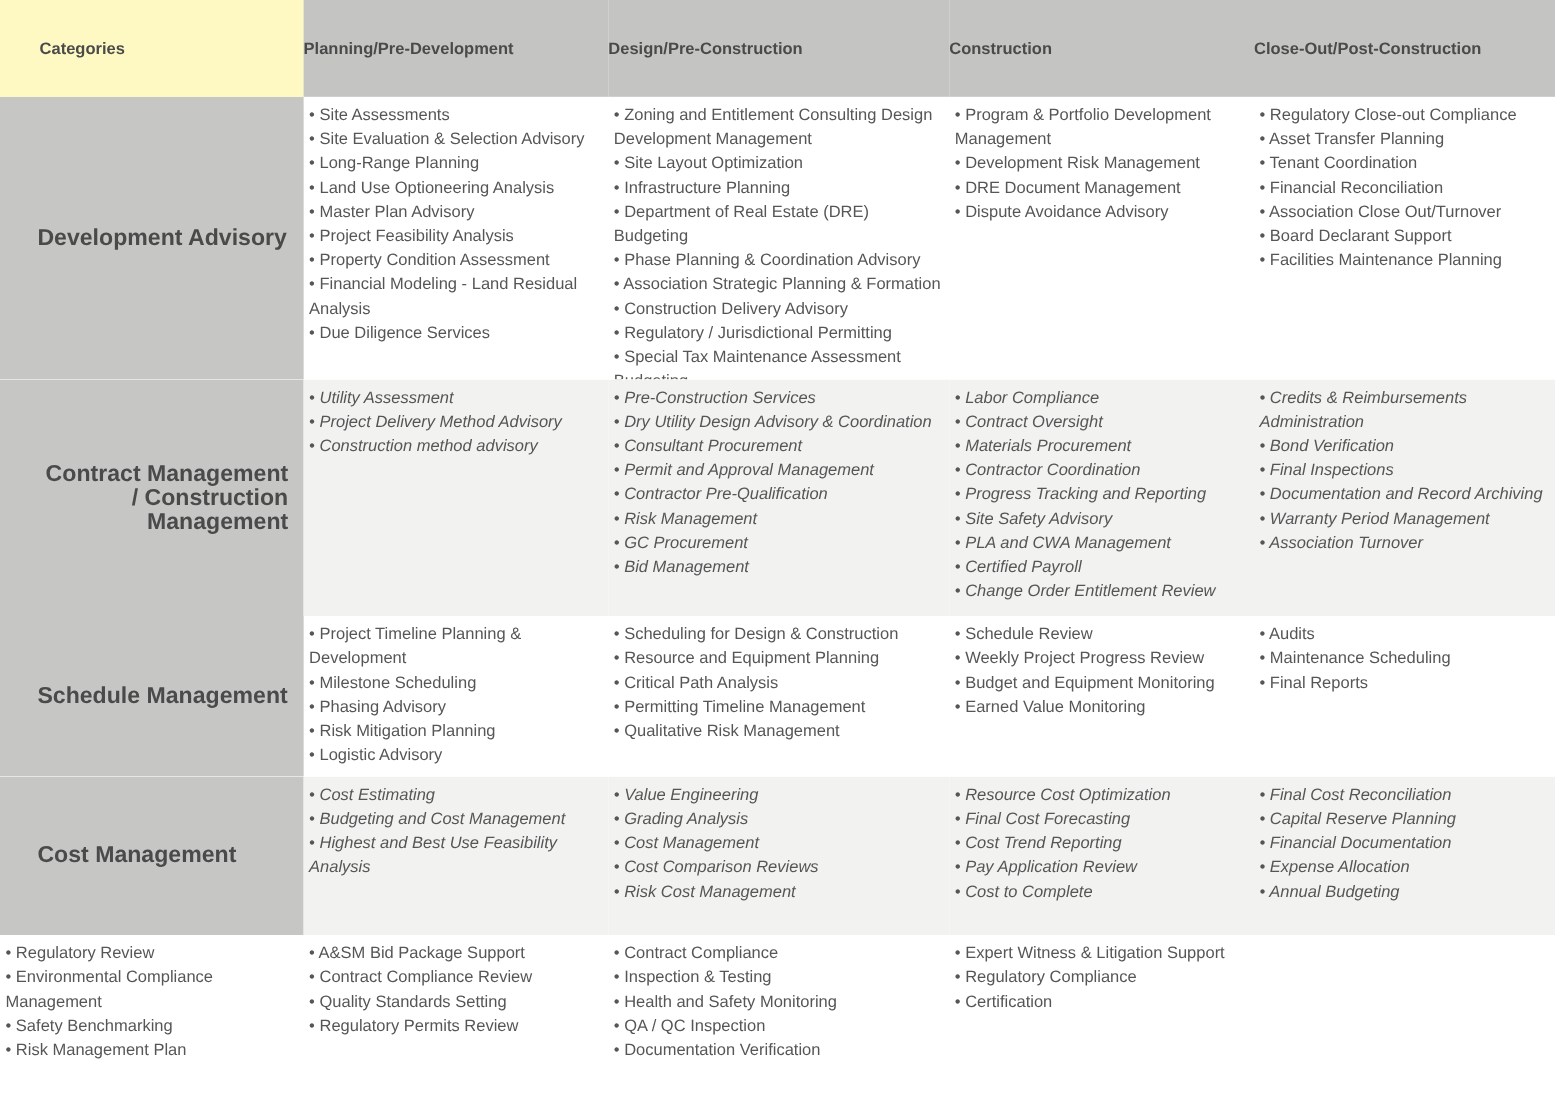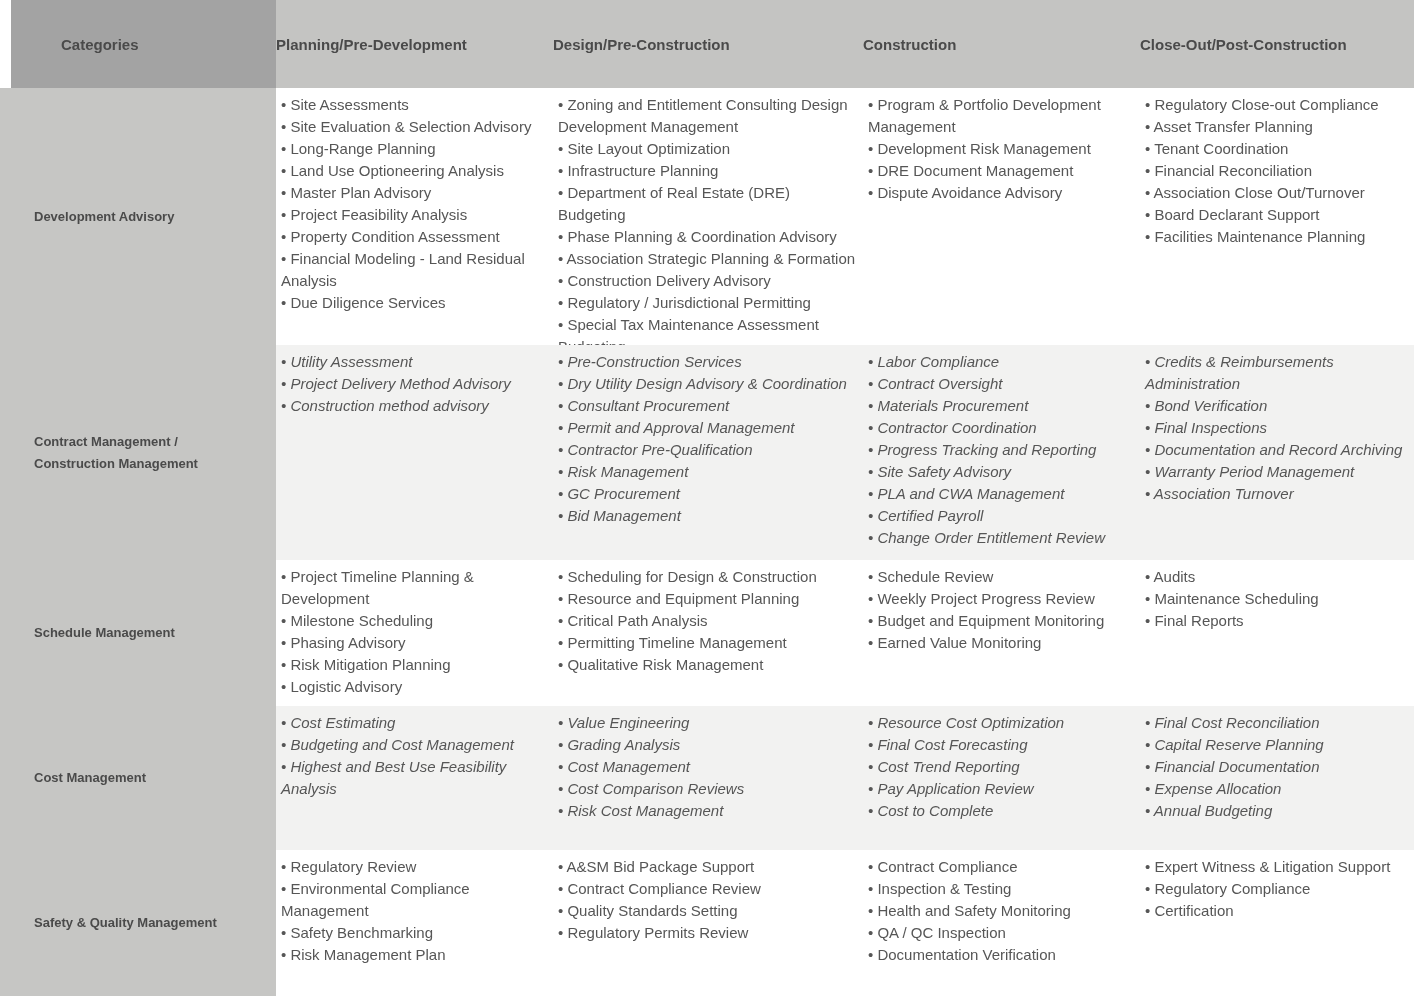--- a/index.html
+++ b/index.html
@@ -15,33 +15,33 @@
   }
 
   .matrix { width:1414px; height:996px; }
 
   .grid-cols { display:grid; grid-template-columns:276px 277px 310px 277px 274px; }
 
   
   .header-row { height:88px; }
   .header-cell { background:var(--header-bg); display:flex; align-items:center;
                  padding-left:0; font-weight:bold; font-size:15px; color:var(--text-dark); }
-  .header-cell.categories { background:#a3a3a3; padding-left:50px;margin-left:11px; }
+  .header-cell.categories { background:#fef9c3; padding-left:36px; }
 
   
   .row { overflow:hidden; }
   .row:nth-child(1){ height:257px; }
   .row:nth-child(2){ height:215px; }
   .row:nth-child(3){ height:146px; }
   .row:nth-child(4){ height:144px; }
   .row:nth-child(5){ height:146px; }
 
   .cat-cell { background:var(--catcol-bg); display:flex; align-items:center;
               padding:0 14px 0 34px; }
-  .cat-label { font-weight:bold; font-size:13px; line-height:22px; color:var(--text-dark); }
+  .cat-label { font-weight:bold; font-size:21px; line-height:22px; color:var(--text-dark);text-align:right; }
 
   .cell { padding:6px 3px 0 5px; background:transparent; overflow:hidden; }
   .row.alt .cell { background:var(--alt-bg);font-style:italic; }
   .item { font-size:15px; line-height:22px; color:var(--text-body); }
 </style>
 </head>
 <body>
 
 <div class="matrix">
 
@@ -190,23 +190,20 @@
         </div>
         <div class="cell">
           <div class="item">• Final Cost Reconciliation</div>
           <div class="item">• Capital Reserve Planning</div>
           <div class="item">• Financial Documentation</div>
           <div class="item">• Expense Allocation</div>
           <div class="item">• Annual Budgeting</div>
         </div>
       </div>
       <div class="grid-cols row">
-        <div class="cat-cell">
-          <div class="cat-label">Safety &amp; Quality Management</div>
-        </div>
         <div class="cell">
           <div class="item">• Regulatory Review</div>
           <div class="item">• Environmental Compliance Management</div>
           <div class="item">• Safety Benchmarking</div>
           <div class="item">• Risk Management Plan</div>
         </div>
         <div class="cell">
           <div class="item">• A&amp;SM Bid Package Support</div>
           <div class="item">• Contract Compliance Review</div>
           <div class="item">• Quality Standards Setting</div>

